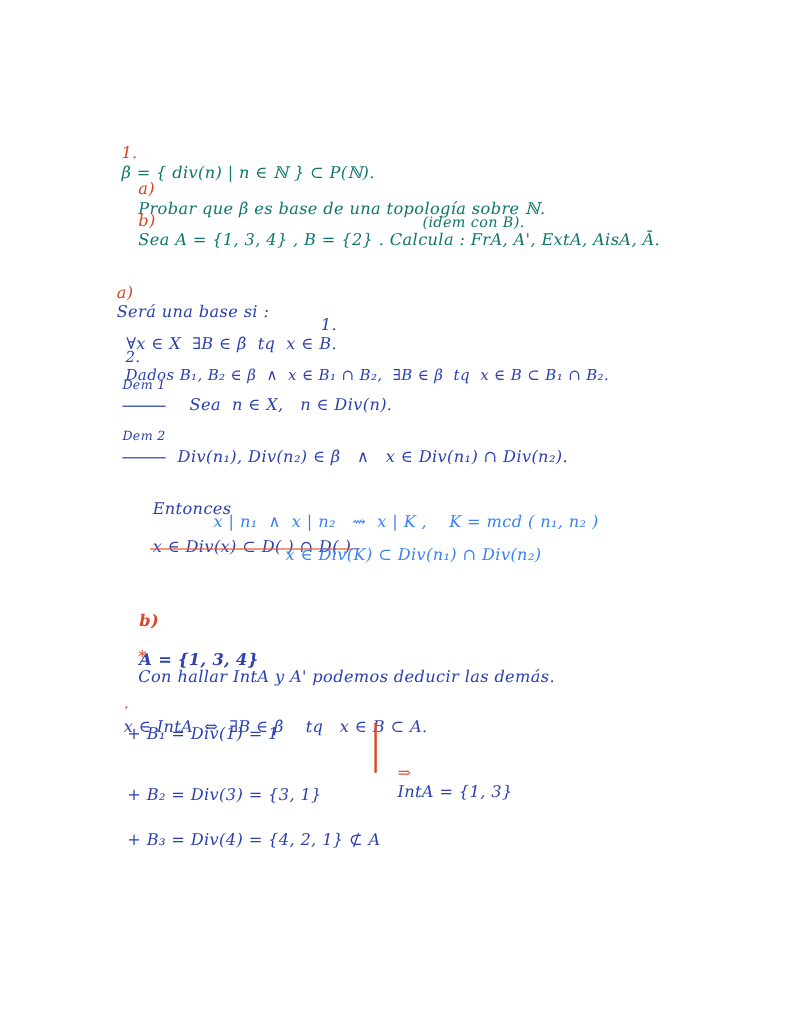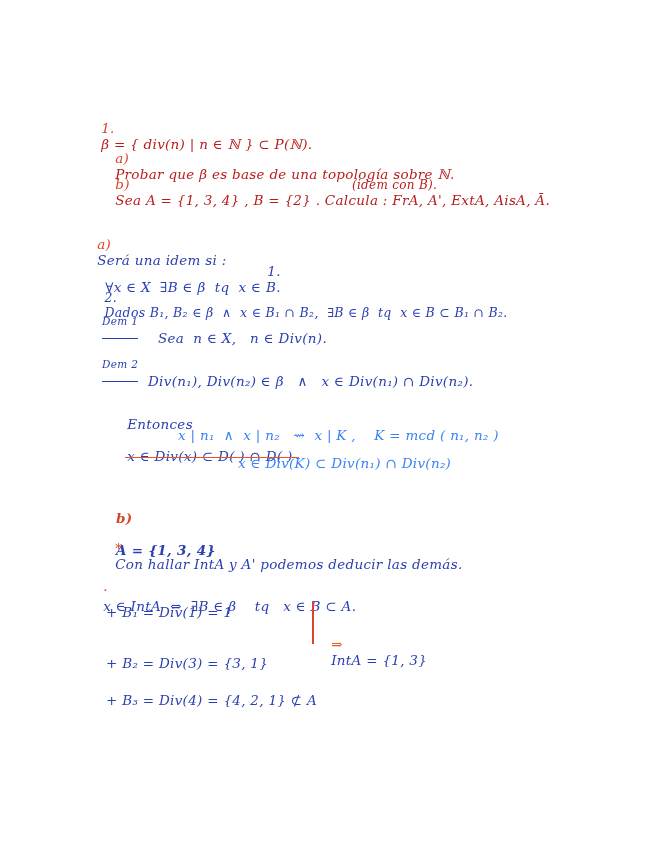--- a/index.html
+++ b/index.html
@@ -1,21 +1,21 @@
 <!DOCTYPE html>
 <html><head>
 <meta charset="utf-8">
 <style>
   html, body { margin: 0; padding: 0; }
   body {
     width: 655px; height: 848px; background: #ffffff; position: relative; overflow: hidden;
     font-family: "DejaVu Serif", serif; font-style: italic;
   }
   .line { position: absolute; white-space: pre; font-size: 13.5px; letter-spacing: 0.3px; }
-  .black { color: #b91c1c; }
+  .black { color: #0f766e; }
   .blue  { color: #2a3fb0; }
   .red   { color: #d9452a; }
   .orange{ color: #3b82f6; }
   .num-red { color: #d9452a; }
   .strike { position: relative; }
   .strike::after {
     content: ""; position: absolute; left: -2px; right: -6px; top: 55%;
     border-top: 1.5px solid #e8552a;
   }
   .underline { border-bottom: 1.5px solid #2a3fb0; padding-bottom: 11px; font-size: 10.5px; }
@@ -36,21 +36,21 @@
 </div>
 
 <div class="line" style="left:106px; top:160px;">
   <span class="red">b)</span>
   <span class="black">Sea A = {1, 3, 4} , B = {2} . Calcula : FrA, A', ExtA, AisA, Ā.</span>
 </div>
 <div class="line black" style="left:352px; top:178px; font-size:12px;">(idem con B).</div>
 
 <div class="line" style="left:88px; top:220px;">
   <span class="red">a)</span>
-  <span class="blue">Será una idem si :</span>
+  <span class="blue">Será una base si :</span>
 </div>
 
 <div class="line blue" style="left:96px; top:247px;text-align:right;">
   <span>1.</span>
   <span>∀x ∈ X  ∃B ∈ β  tq  x ∈ B.</span>
 </div>
 <div class="line blue" style="left:96px; top:275px; font-size:12.5px;">
   <span>2.</span>
   <span>Dados B₁, B₂ ∈ β  ∧  x ∈ B₁ ∩ B₂,  ∃B ∈ β  tq  x ∈ B ⊂ B₁ ∩ B₂.</span>
 </div>

